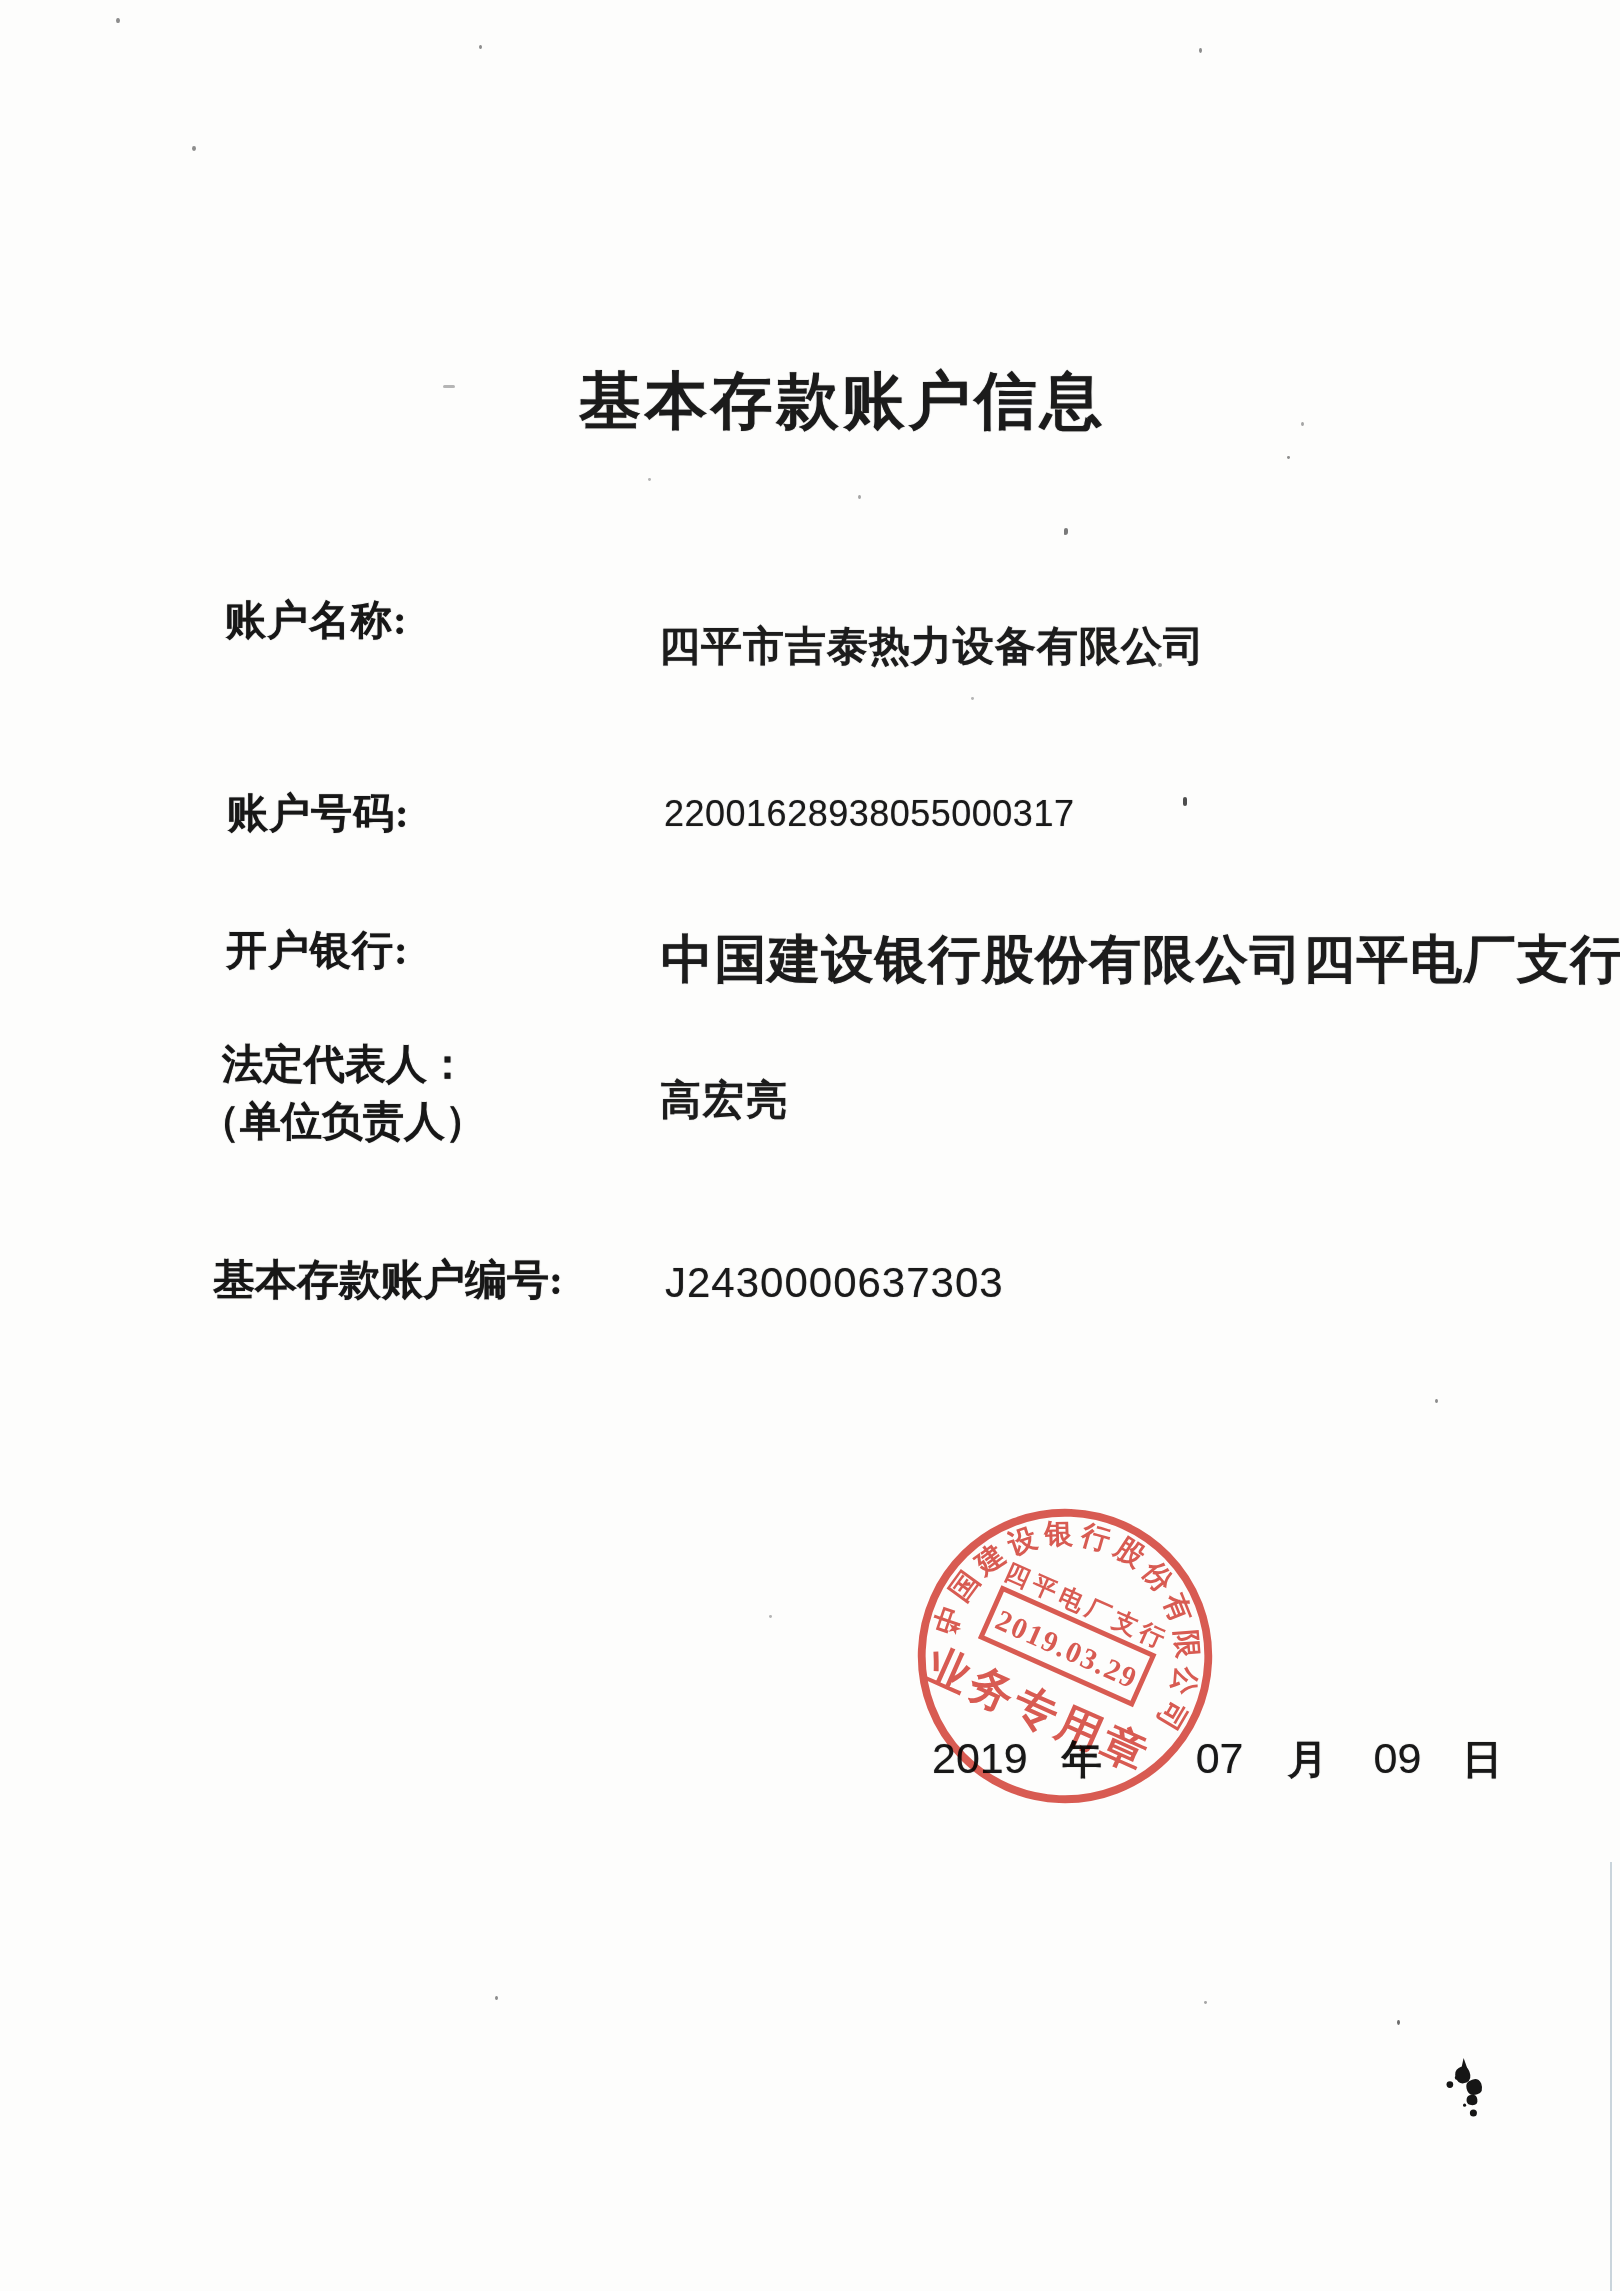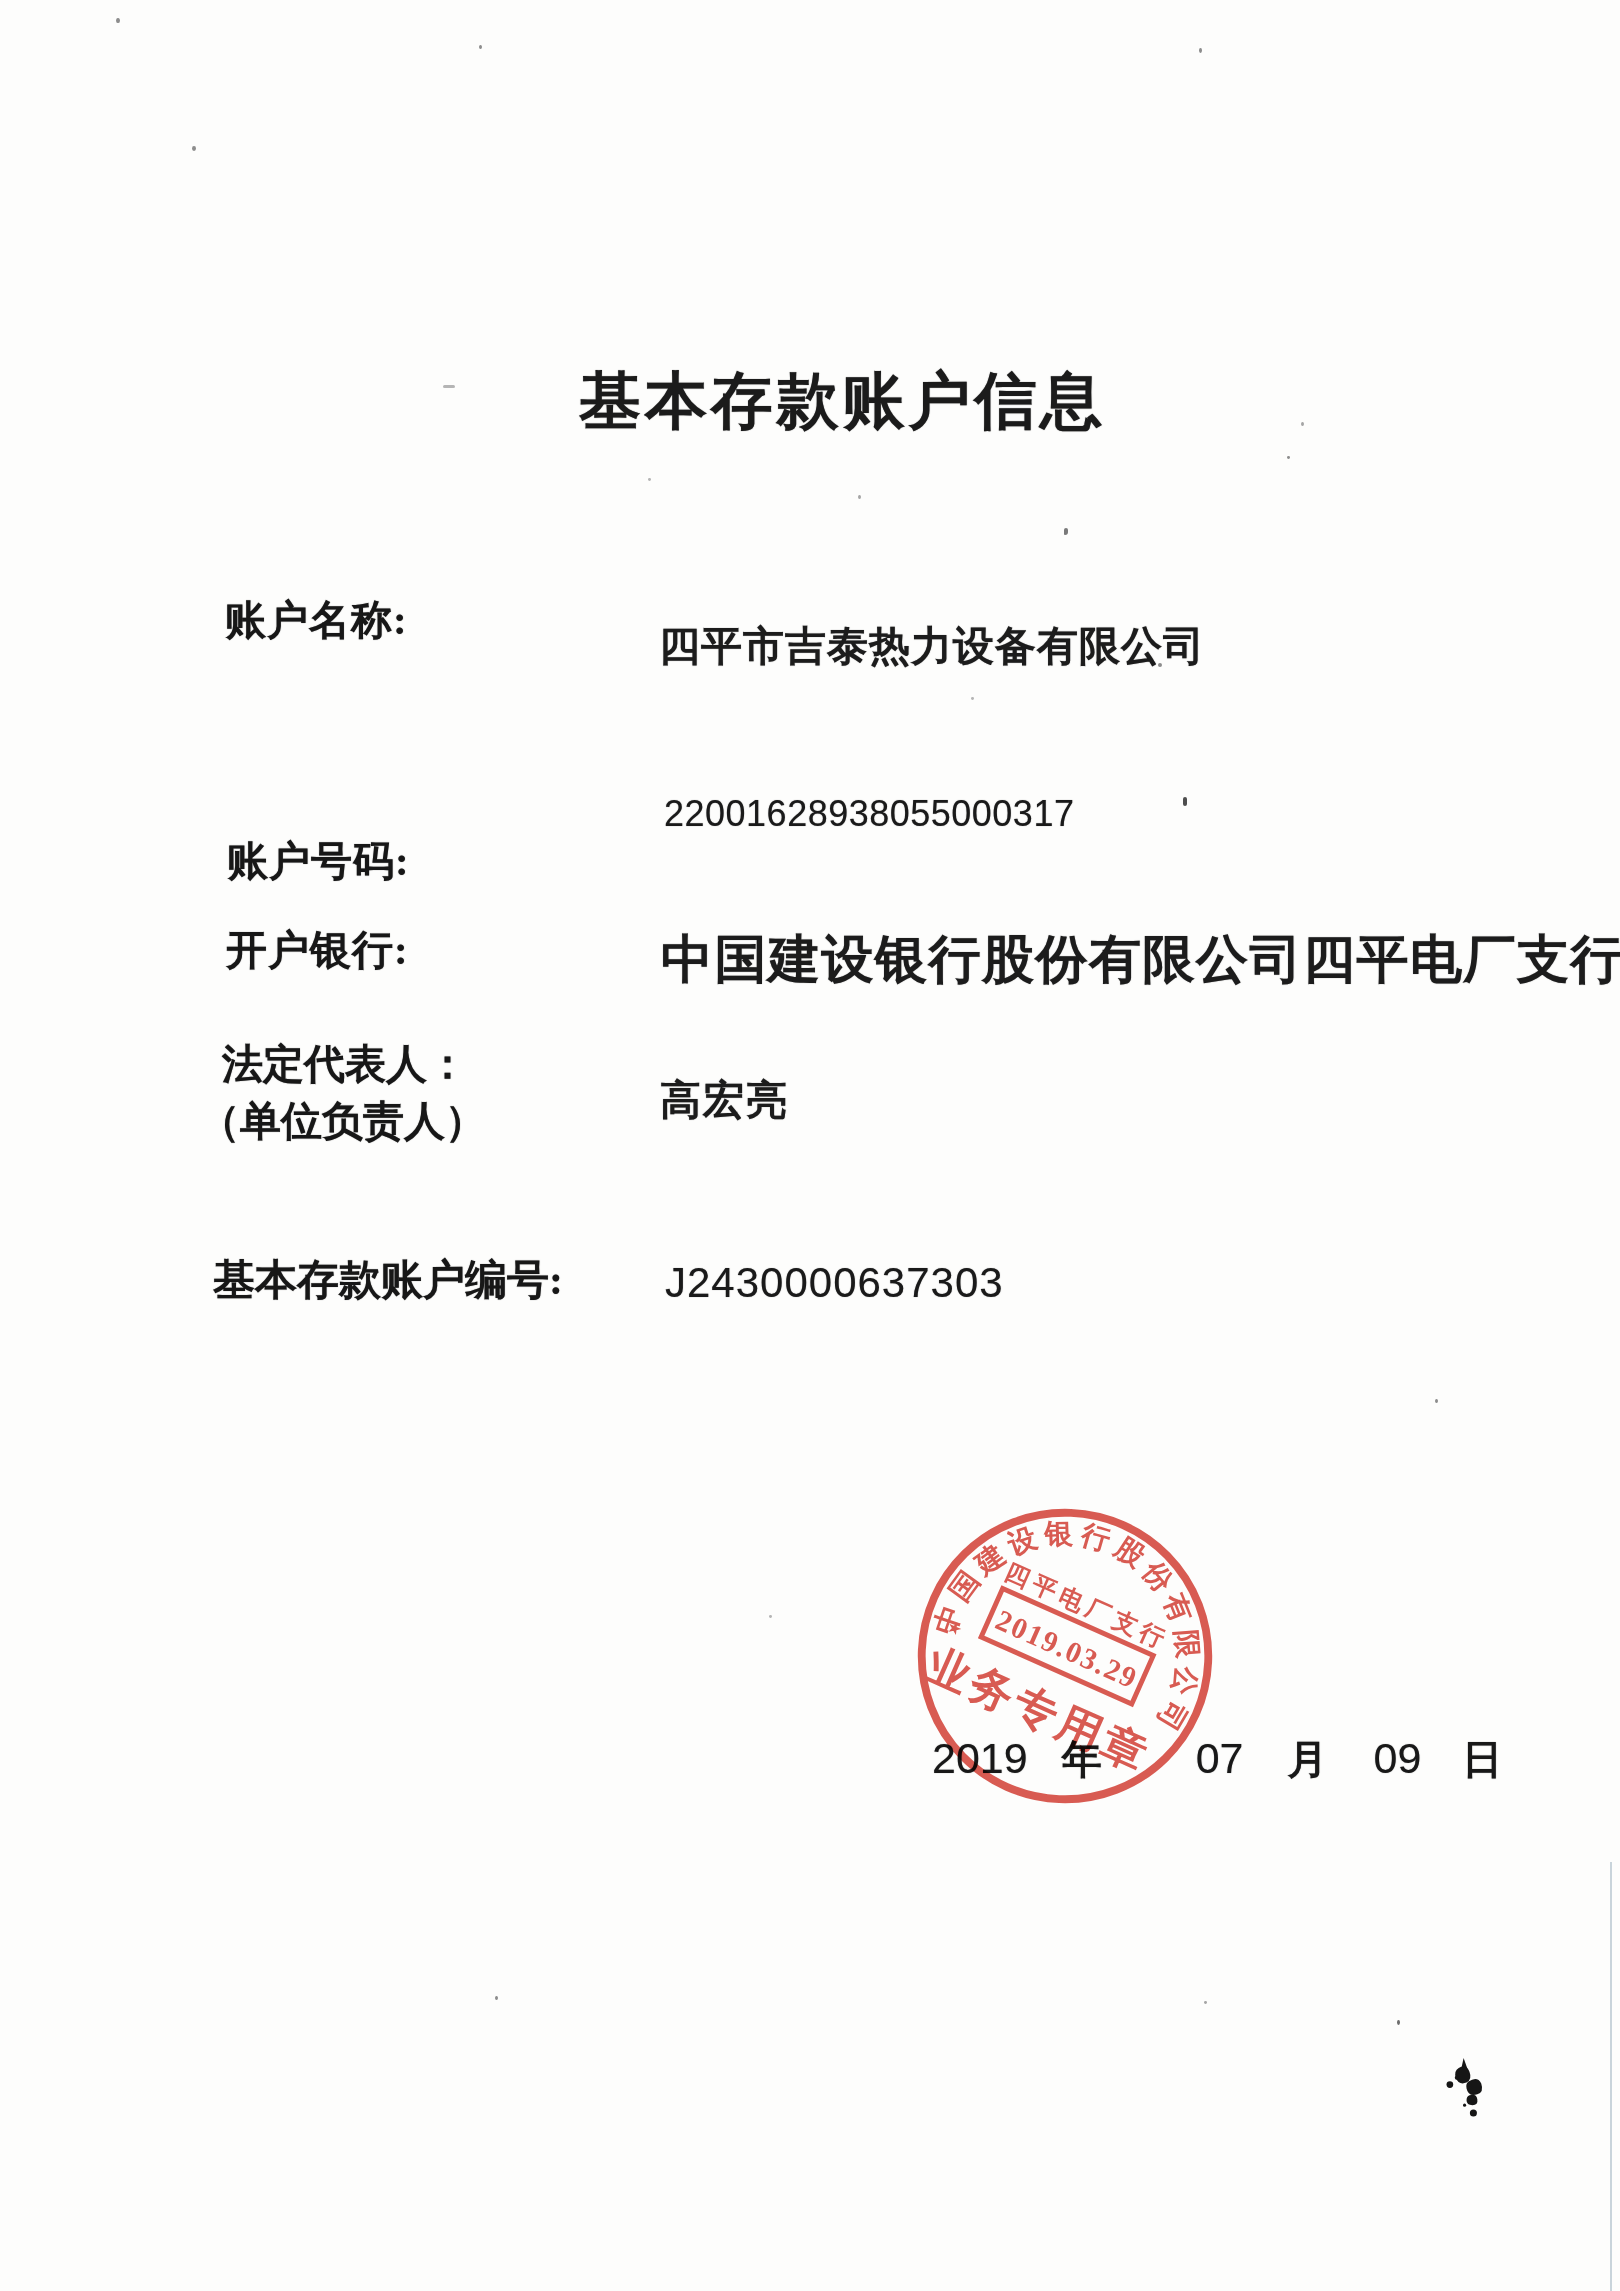--- a/index.html
+++ b/index.html
@@ -55,21 +55,21 @@
 </head>
 <body>
 
 <div class="page">
 
   <div class="abs title" style="left:579px;top:370px;">基本存款账户信息</div>
 
   <div class="abs label" style="left:225px;top:600px;">账户名称:</div>
   <div class="abs value-cjk" style="left:659px;top:626px;">四平市吉泰热力设备有限公司</div>
 
-  <div class="abs label" style="left:227px;top:793px;margin-top:48px;">账户号码:</div>
+  <div class="abs label" style="left:227px;top:793px;">账户号码:</div>
   <div class="abs value-num" style="left:664px;top:796px;">22001628938055000317</div>
 
   <div class="abs label" style="left:226px;top:930px;">开户银行:</div>
   <div class="abs value-cjk" style="left:661px;top:934px;font-size:52px;letter-spacing:1.5px;">中国建设银行股份有限公司四平电厂支行</div>
 
   <div class="abs label" style="left:222px;top:1044px;letter-spacing:0;">法定代表人：</div>
   <div class="abs label" style="left:199px;top:1101px;letter-spacing:0;">（单位负责人）</div>
   <div class="abs value-cjk" style="left:660px;top:1080px;letter-spacing:2px;">高宏亮</div>
 
   <div class="abs label" style="left:213px;top:1259px;letter-spacing:0;font-size:42px;">基本存款账户编号:</div>

